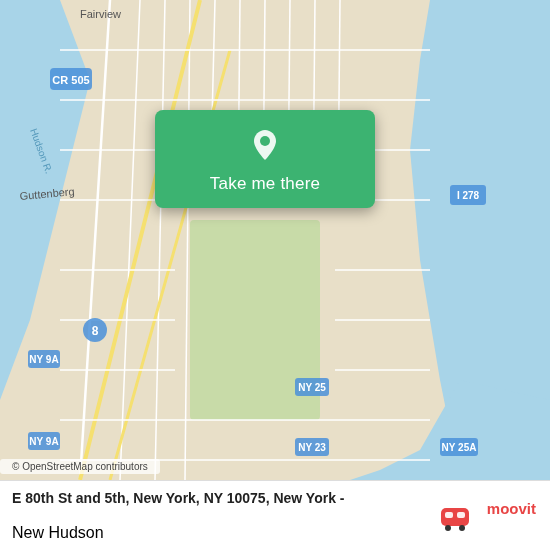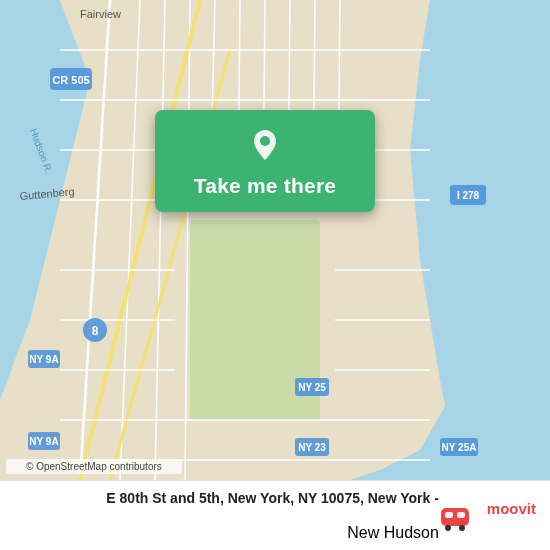--- a/index.html
+++ b/index.html
@@ -46,43 +46,42 @@
     }
 
     #location-pin-icon {
       width: 38px;
       height: 38px;
       margin-bottom: 10px;
     }
 
     #take-me-there-label {
       color: #fff;
-      font-size: 21px;
-      font-weight: 700;
+      font-size: 17px;
+      font-weight: 400;
       letter-spacing: 0.2px;
     }
 
     
     #info-bar {
       width: 550px;
       height: 70px;
       background: #fff;
       display: flex;
       align-items: center;
       justify-content: space-between;
       padding: 0 14px 0 12px;
       border-top: 1px solid #ddd;
     }
 
     #address-block {
       display: flex;
       flex-direction: column;
       gap: 18px;
       flex: 1;
-      align-items: flex-end;
     }
 
     #address-line {
       font-size: 14px;
       font-weight: 600;
       color: #222;
     }
 
     #moovit-logo {
       display: flex;
@@ -99,25 +98,25 @@
     #moovit-text {
       font-size: 15px;
       font-weight: 700;
       color: #e84545;
     }
 
     
     #osm-attribution {
       position: absolute;
       bottom: 6px;
-      left: 6px;
+      left: 0;
       font-size: 10px;
       color: #444;
       background: rgba(255,255,255,0.75);
-      padding: 2px 20px;
+      padding: 2px 12px;
       border-radius: 3px;
       z-index: 5;
     }
   </style>
 </head>
 <body>
 
 <div id="map-container">
   <svg id="map-svg" viewBox="0 0 550 480" xmlns="http://www.w3.org/2000/svg">
 

